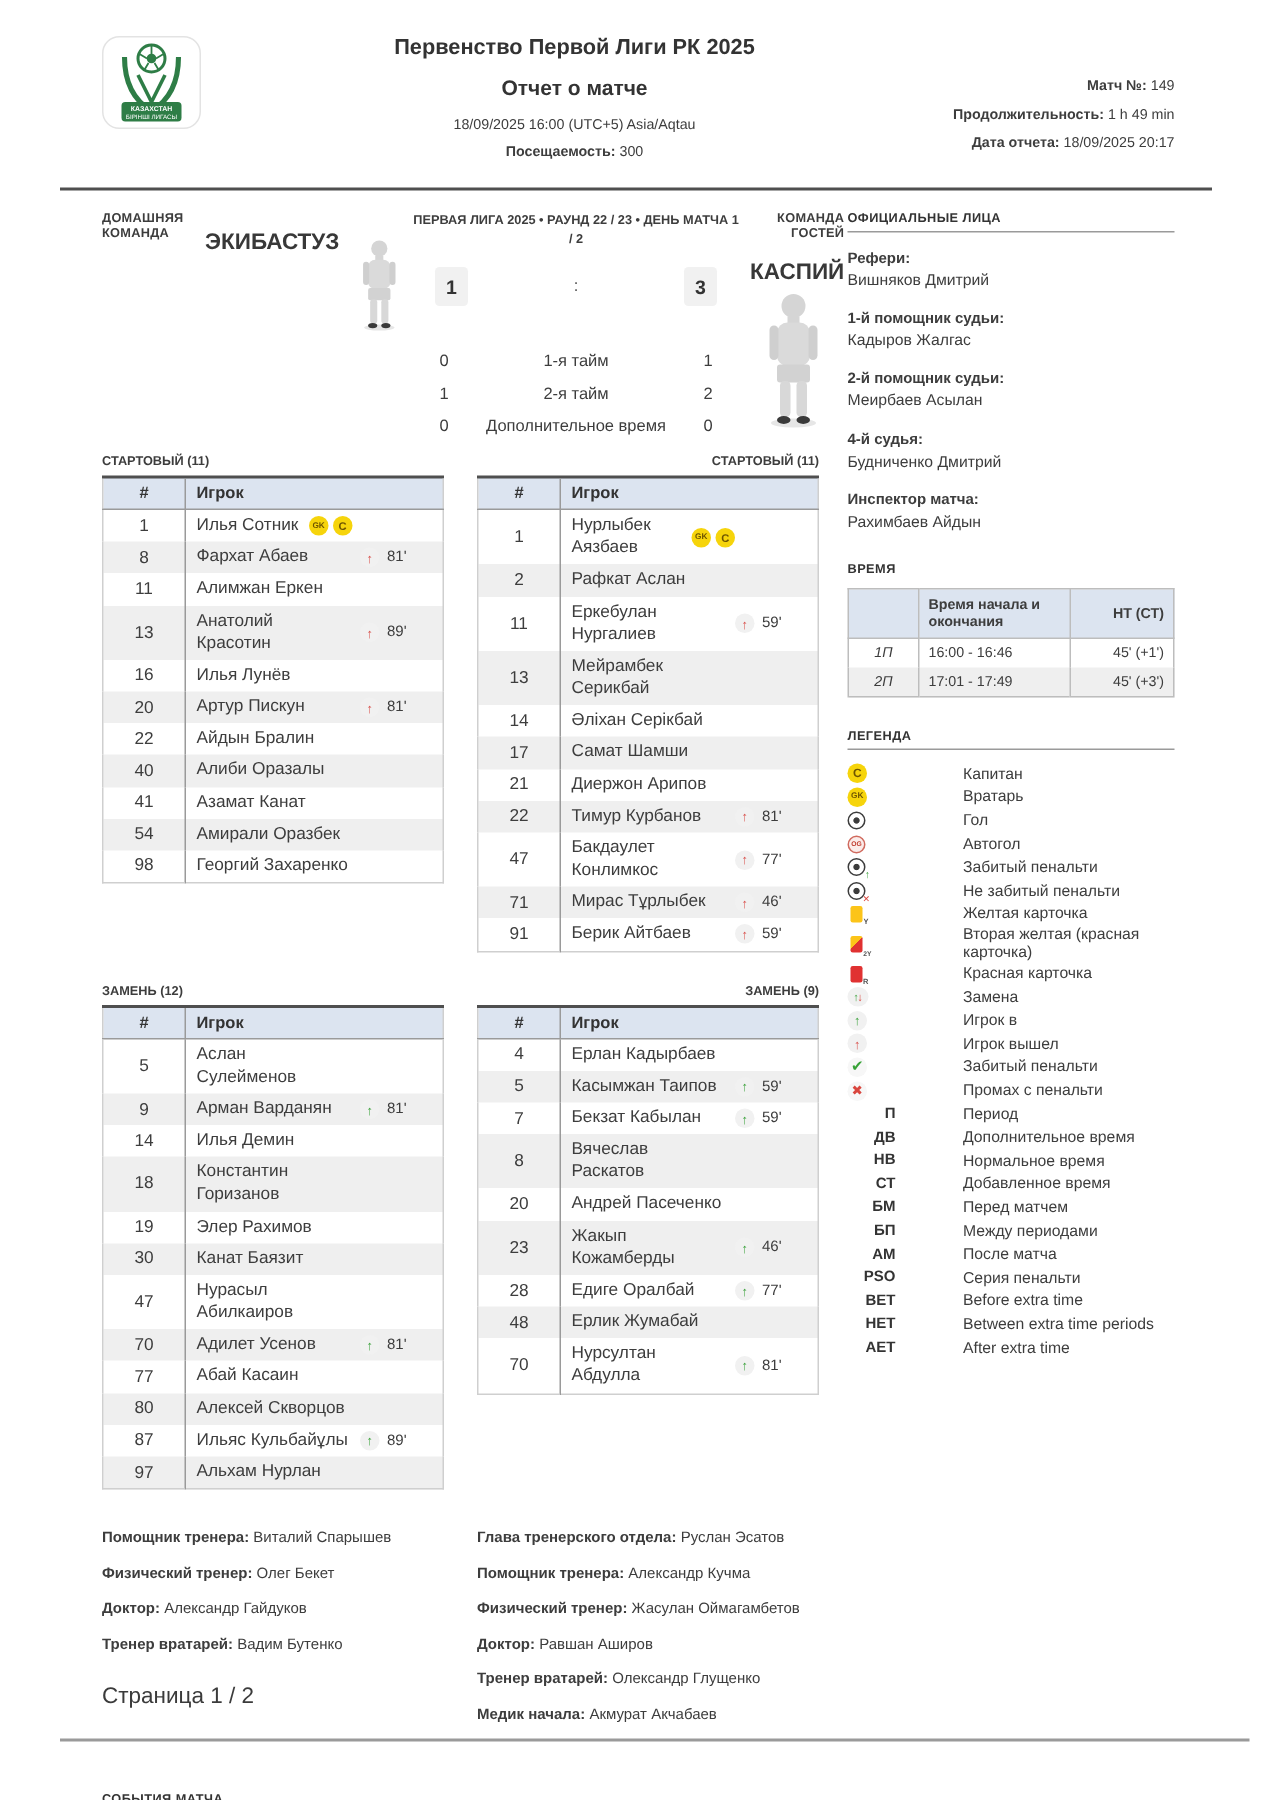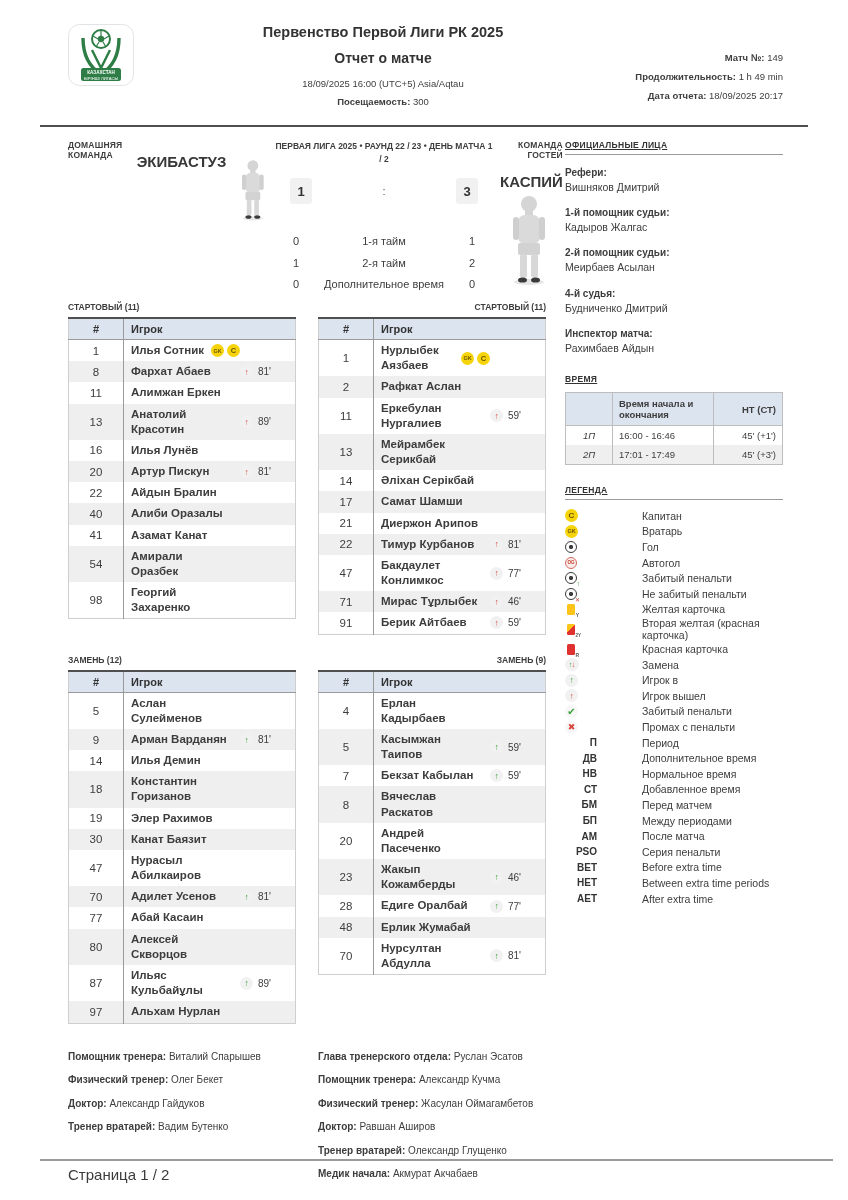--- a/index.html
+++ b/index.html
@@ -38,21 +38,21 @@
   .score-row{display:flex;justify-content:space-between;align-items:center;margin:12px 22px 0 22px;}
   .score-box{width:22px;height:26px;background:#f1f1f1;border-radius:3px;font-size:13px;font-weight:bold;display:flex;align-items:center;justify-content:center;color:#333;}
   .score-sep{font-size:11px;color:#555;}
   .periods{margin-top:30px;display:flex;flex-direction:column;row-gap:7px;}
   .period-row{display:grid;grid-template-columns:56px 1fr 56px;align-items:center;font-size:11px;}
   .period-row .pv{text-align:center;}
   .period-row .pl{text-align:center;line-height:1.3;}
 
   
   .sec-title{font-size:8.5px;font-weight:bold;letter-spacing:.3px;color:#333;
-             padding-bottom:4px;border-bottom:1px solid #9a9a9a;text-decoration:underline;}
+             padding-bottom:4px;border-bottom:1px solid #9a9a9a;}
 
   
   .off-item{margin-top:10px;}
   .off-role{font-size:10px;font-weight:bold;line-height:1.5;}
   .off-name{font-size:10.5px;line-height:1.45;}
 
   
   .time-sec{margin-top:18px;}
   .time-table{width:100%;border-collapse:collapse;margin-top:8px;font-size:9.5px;
               border:1px solid #bdbdbd;}
@@ -110,41 +110,41 @@
   .tables-grid{display:grid;grid-template-columns:228px 228px;column-gap:22px;row-gap:20px;margin-top:4px;}
   .tbl-title{font-size:8.5px;font-weight:bold;margin:0 0 5px 0;}
   .tbl-title.right{text-align:right;}
   .roster{width:100%;border-collapse:collapse;font-size:11.5px;border:1px solid #cfcfcf;}
   .roster thead th{background:#dce4f0;border-top:2px solid #4f4f4f;border-bottom:1px solid #9a9a9a;
       font-weight:bold;padding:4px 7px;text-align:left;font-size:11px;color:#333;}
   .roster th.num,.roster td.num{width:40px;text-align:center;border-right:1px solid #9a9a9a;}
   .roster tbody td{padding:3px 7px;vertical-align:middle;}
   .roster tbody tr:nth-child(even){background:#efefef;}
   .pcell{display:flex;align-items:center;}
-  .pname{line-height:1.32;font-weight:bold;}
+  .pname{line-height:1.32;}
   .badges{display:flex;column-gap:3px;margin-left:7px;}
   .badge{width:13px;height:13px;border-radius:50%;background:#f6d40b;color:#6d5400;font-weight:bold;
          display:inline-flex;align-items:center;justify-content:center;font-size:7.5px;flex:0 0 13px;}
   .badge.gk{font-size:5.5px;}
   .minblock{margin-left:auto;display:flex;align-items:center;column-gap:5px;flex:0 0 48px;justify-content:flex-start;}
   .evt{width:13px;height:13px;border-radius:50%;background:#f1f1f1;display:inline-flex;align-items:center;
        justify-content:center;font-size:8.5px;font-weight:bold;flex:0 0 13px;}
   .evt.in{color:#3fa33f;}
   .evt.out{color:#d9534f;}
   .minute{font-size:10px;color:#3d3d3d;white-space:nowrap;}
 
   
   .staff-grid{display:grid;grid-template-columns:228px 228px;column-gap:22px;margin-top:26px;}
   .staff-line{font-size:10px;line-height:1.45;margin-bottom:9px;}
   .staff-line b{font-weight:bold;}
 
   
   .events-sec{margin-top:34px;width:478px;}
   .footer-rule{position:absolute;left:40px;right:15px;top:1151px;border:none;border-top:2px solid #9a9a9a;}
-  .page-label{position:absolute;left:68px;top:1166px;font-size:15px;color:#3b3b3b;text-align:center;}
+  .page-label{position:absolute;left:68px;top:1122px;font-size:15px;color:#3b3b3b;text-align:center;}
 </style>
 </head>
 <body>
 
 <div class="page">
 
   <div class="hdr">
     <div class="hdr-left">
       <svg width="66" height="62" viewBox="0 0 66 62">
         <rect x="0.5" y="0.5" width="65" height="61" rx="11" fill="#ffffff" stroke="#e3e3e3"></rect>

